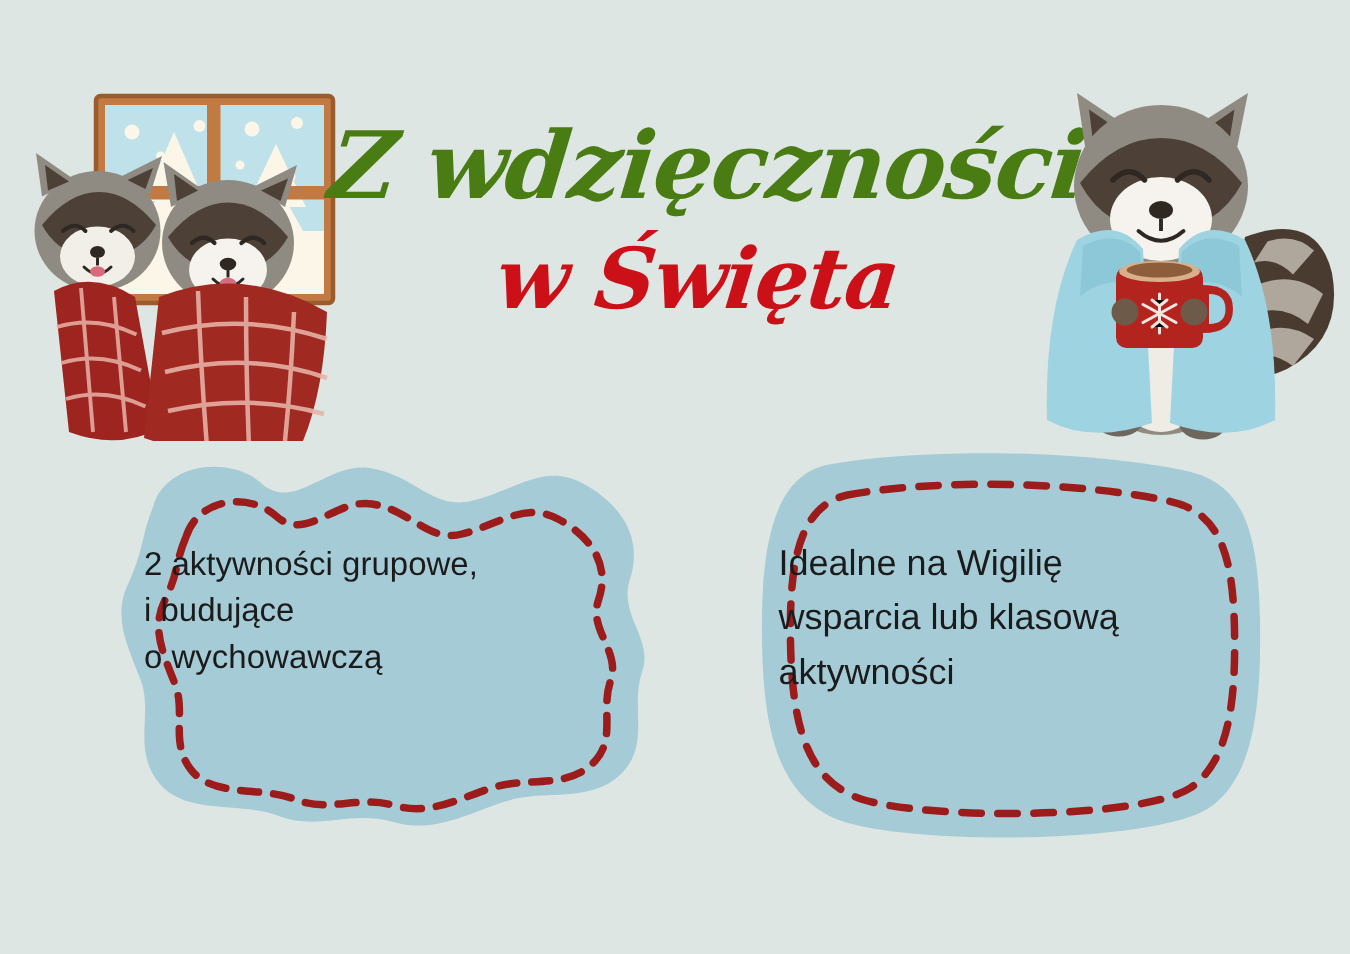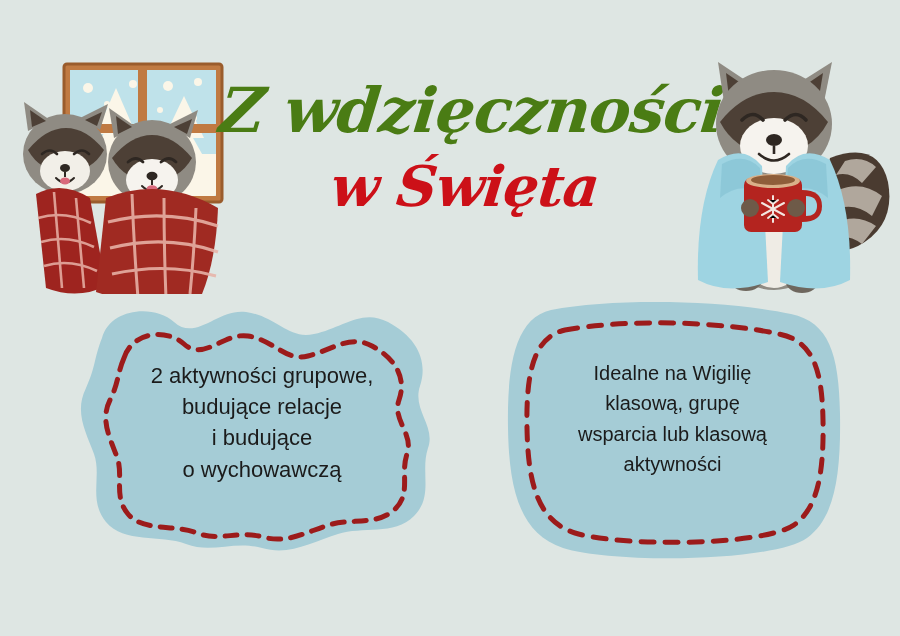--- a/index.html
+++ b/index.html
@@ -42,30 +42,29 @@
     white-space:nowrap;
     transform:skewX(-6deg);
   }
 
   
   .box{position:absolute;}
   .box svg{position:absolute;left:0;top:0;}
   .box .box-text{
     position:absolute;
     left:0;right:0;
-    text-align:center;
     color:#1b1b1b;
     font-size:22px;
     line-height:1.42;
     font-family:"Liberation Sans", sans-serif;
   }
   #box-left{left:62px;top:300px;width:400px;height:260px;}
   #box-left .box-text{top:60px;padding:0 34px;}
   #box-right{left:495px;top:296px;width:355px;height:268px;}
-  #box-right .box-text{top:62px;padding:0 24px;font-size:20px;line-height:1.52;}
+  #box-right .box-text{top:62px;padding:0 24px;font-size:24px;line-height:1.52;}
 
   
   .illo{position:absolute;}
   #illo-left{left:8px;top:26px;width:240px;height:268px;}
   #illo-right{left:662px;top:38px;width:232px;height:262px;}
 </style>
 </head>
 <body style="background: rgb(222, 230, 227);">
 
 <div class="canvas">
@@ -253,21 +252,20 @@
                C 314 226, 288 218, 267 225
                C 244 232, 225 244, 201 237
                C 176 230, 157 242, 135 233
                C 113 224, 81 232, 66 214
                C 51 196, 62 176, 55 157
                C 48 138, 38 120, 48 100
                C 57 82, 55 74, 62 58 Z" fill="none" stroke="#9c1b1b" stroke-width="5" stroke-dasharray="12 10" stroke-linecap="round"></path>
     </svg>
     <div class="box-text">
       <div>2 aktywności grupowe,</div>
-      <div>budujące relacje</div>
       <div>i budujące</div>
       <div>o wychowawczą</div>
     </div>
   </div>
 
   <div class="box" id="box-right">
     <svg viewBox="0 0 355 268" width="355" height="268" xmlns="http://www.w3.org/2000/svg">
       <path d="M56 14
                C 120 2, 230 4, 296 18
                C 334 26, 344 58, 345 118
@@ -278,19 +276,18 @@
       <path d="M70 34
                C 130 23, 224 25, 284 38
                C 318 45, 327 73, 328 124
                C 329 176, 323 212, 299 229
                C 268 250, 126 251, 80 237
                C 43 225, 33 188, 32 132
                C 31 78, 38 41, 70 34 Z" fill="none" stroke="#9c1b1b" stroke-width="5" stroke-dasharray="13 11" stroke-linecap="round"></path>
     </svg>
     <div class="box-text">
       <div>Idealne na Wigilię</div>
-      <div>klasową, grupę</div>
       <div>wsparcia lub klasową</div>
       <div>aktywności</div>
     </div>
   </div>
 
 </div>
 
 </body></html>

